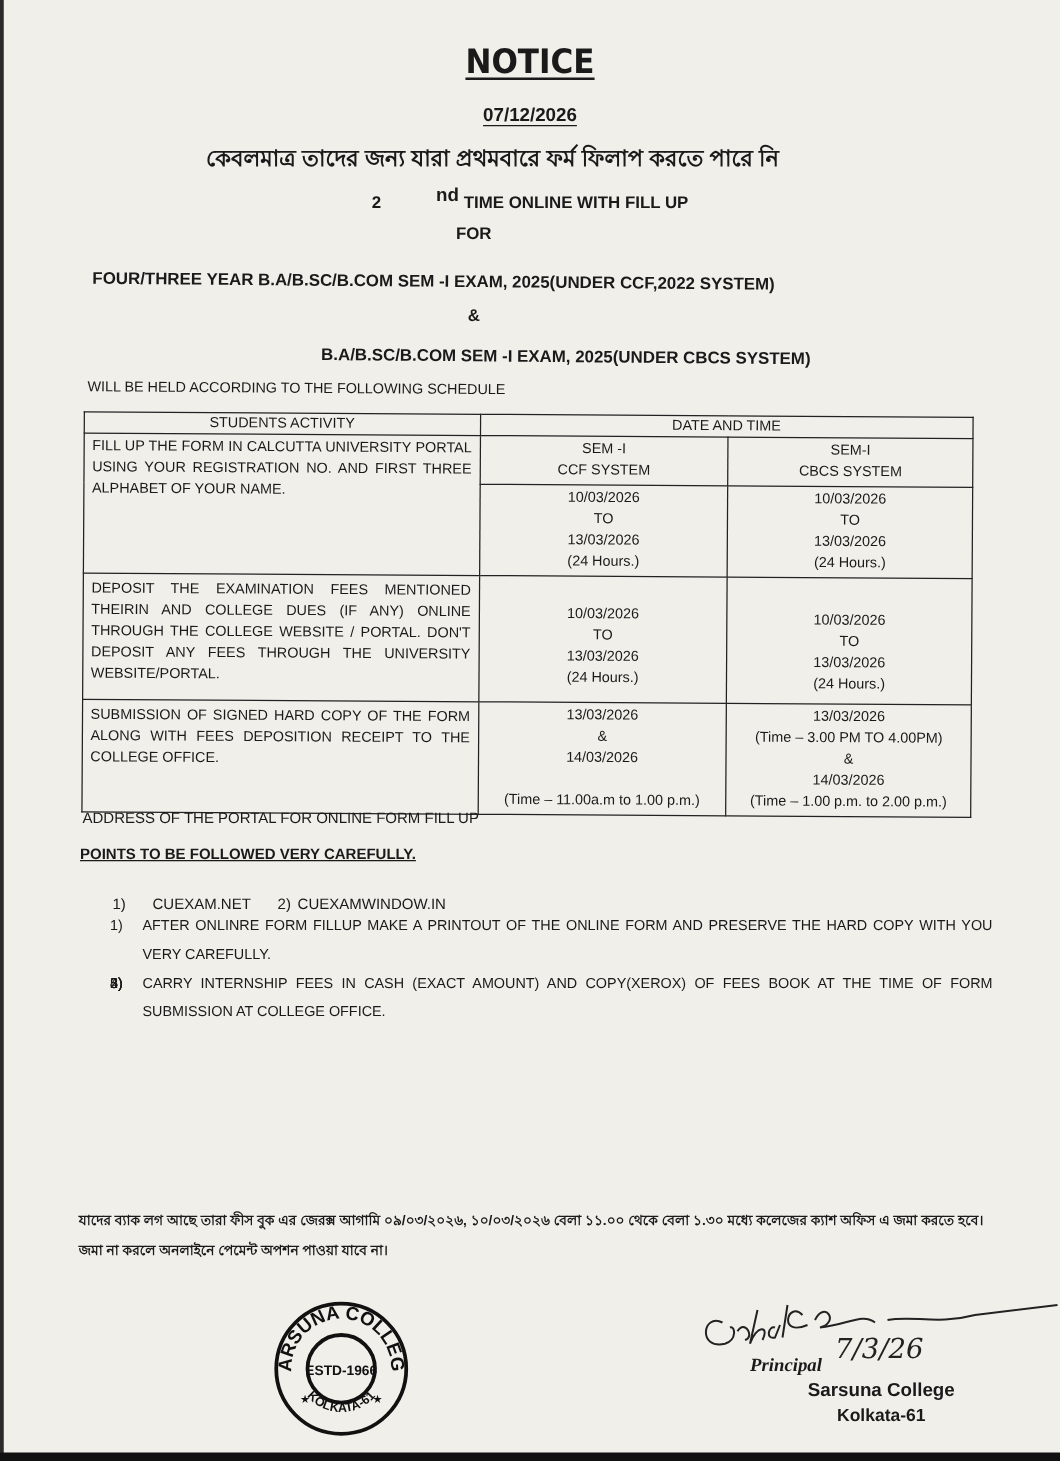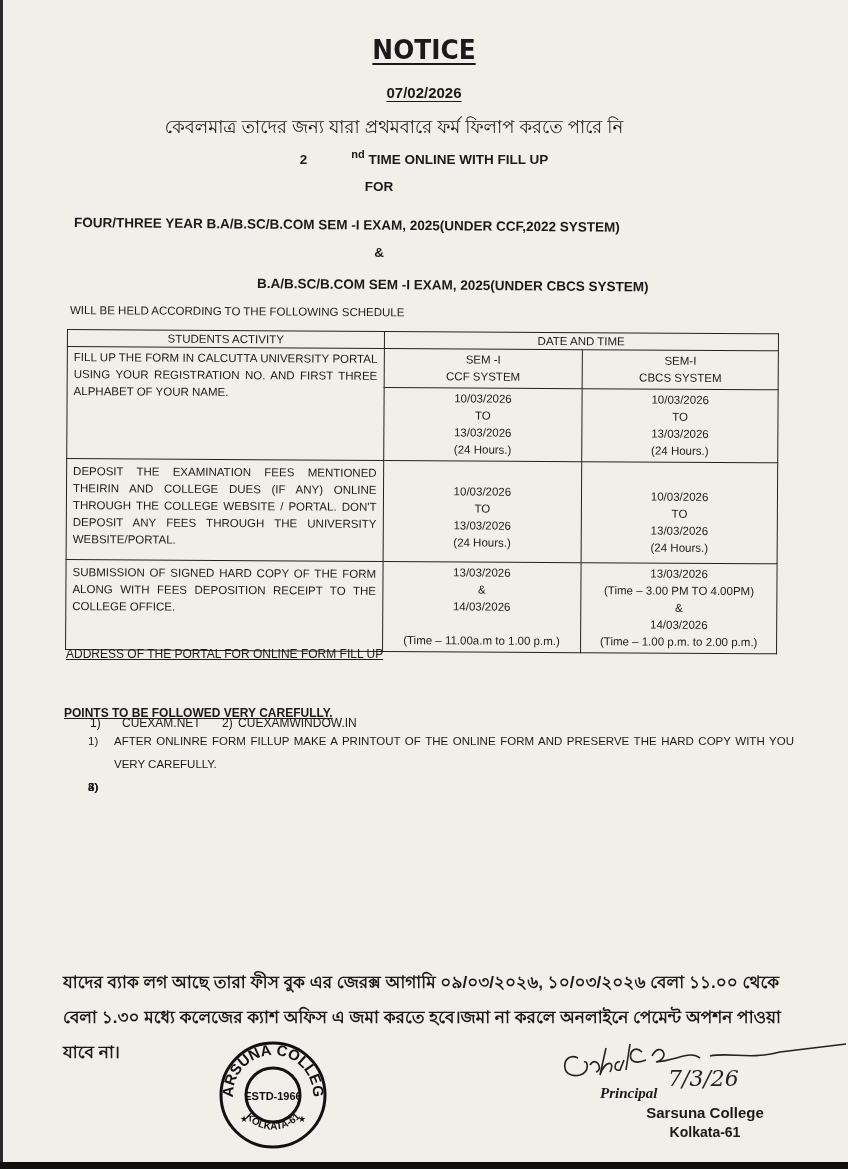--- a/index.html
+++ b/index.html
@@ -15,71 +15,71 @@
   .center { text-align: center; }
   .title {
     left: 0; width: 848px; top: 34px; font-size: 27px; font-weight: bold;
     text-decoration: underline; text-underline-offset: 4px; letter-spacing: 0px;
     font-family: "DejaVu Sans", sans-serif; transform: scaleX(0.92);
   }
   .date {
     left: 0; width: 848px; top: 84px; font-size: 15px; font-weight: bold;
     text-decoration: underline; text-underline-offset: 3px;
   }
-  .bengali-head { left: 0; width: 788px; top: 113px; font-size: 18px; font-weight: normal; }
+  .bengali-head { left: 0; width: 788px; top: 113px; font-size: 18px; font-weight: bold; }
   .sub { left: 0; width: 848px; font-size: 13.5px; font-weight: bold; }
-  .sub sup { font-size: 11px; padding-left: 44px; }
+  .sub sup { font-size: 15px; padding-left: 44px; }
   .small { font-size: 11.5px; }
 
   table.sched {
     position: absolute; left: 67px; top: 329px; width: 712px;
     border-collapse: collapse; font-size: 11.5px;
     transform: rotate(0.35deg); transform-origin: left top;
   }
   table.sched td, table.sched th {
     border: 1.3px solid #222; padding: 2px 6px; vertical-align: top; font-weight: normal;
   }
   table.sched th { text-align: center; font-size: 11.5px; }
   .hdr-sys { font-weight: bold; text-align: center; line-height: 17px; }
   .activity { text-align: justify; text-align-last: left; line-height: 17px; padding: 8px 8px 6px 10px; }
   .dt { text-align: center; line-height: 17px; }
 
   .addr-title {
-    left: 66px; top: 647px; font-size: 12px; text-decoration: underline;
+    left: 66px; top: 647px; font-size: 12px; 
   }
   .portals { left: 90px; top: 676px; font-size: 12px; word-spacing: 2px; margin-top: 40px; }
   .points-title {
-    left: 64px; top: 706px; font-size: 12px; font-weight: bold; text-decoration: underline;
+    left: 64px; top: 676px; font-size: 12px; font-weight: bold; text-decoration: underline;
   }
   ol.points {
     position: absolute; left: 88px; top: 730px; width: 706px; margin: 0; padding: 0;
     list-style: none; font-size: 11.5px; line-height: 22.5px;
   }
   ol.points li { position: relative; padding-left: 26px; text-align: justify; margin-bottom: 1px; }
   ol.points li .num { position: absolute; left: 0; top: 0; }
   .bengali-note {
-    left: 63px; top: 965px; width: 730px; font-size: 17px; font-weight: bold; line-height: 35px;
+    left: 63px; top: 965px; width: 730px; font-size: 11px; font-weight: bold; line-height: 24px;
   }
   .stamp { left: 218px; top: 1040px; width: 110px; height: 110px; }
   .signature { left: 560px; top: 1030px; width: 290px; height: 60px; }
   .principal {
     left: 600px; top: 1085px; width: 210px; text-align: left;
     font-family: "Liberation Serif", serif; font-style: italic; font-weight: bold; font-size: 15px;
   }
   .college { left: 600px; top: 1104px; width: 210px; text-align: center; font-weight: bold; font-size: 15px; }
   .city { left: 600px; top: 1124px; width: 210px; text-align: center; font-weight: bold; font-size: 14px; }
 </style>
 </head>
 <body>
 
 <div class="left-edge"></div>
 <div class="bottom-edge"></div>
 
 <div class="abs title center">NOTICE</div>
-<div class="abs date center">07/02/2026</div>
+<div class="abs date center">07/12/2026</div>
 <div class="abs bengali-head center">কেবলমাত্র তাদের জন্য যারা প্রথমবারে ফর্ম ফিলাপ করতে পারে নি</div>
 
 <div class="abs sub center" style="top:148px;">
   <span>2</span><sup>nd</sup><span> TIME ONLINE WITH FILL UP</span>
 </div>
 <div class="abs sub center" style="top:179px; left:-45px;">FOR</div>
 <div class="abs sub" style="top:215px; left:74px; width:700px; transform:rotate(0.5deg); transform-origin:left top;">FOUR/THREE YEAR B.A/B.SC/B.COM SEM -I EXAM, 2025(UNDER CCF,2022 SYSTEM)</div>
 <div class="abs sub center" style="top:245px; left:-45px;">&amp;</div>
 <div class="abs sub" style="top:276px; left:257px; width:500px; transform:rotate(0.5deg); transform-origin:left top;">B.A/B.SC/B.COM SEM -I EXAM, 2025(UNDER CBCS SYSTEM)</div>
 <div class="abs small" style="top:304px; left:70px; transform:rotate(0.4deg); transform-origin:left top;">WILL BE HELD ACCORDING TO THE FOLLOWING SCHEDULE</div>
@@ -162,21 +162,21 @@
   <span>2)</span>
   <span>CUEXAMWINDOW.IN</span>
 </div>
 
 <div class="abs points-title">POINTS TO BE FOLLOWED VERY CAREFULLY.</div>
 <ol class="points">
   <li><span class="num">1)</span><span>AFTER ONLINRE FORM FILLUP MAKE A PRINTOUT OF THE ONLINE FORM AND PRESERVE THE HARD COPY WITH YOU VERY CAREFULLY.</span></li>
   <li><span class="num">2)</span></li>
   <li><span class="num">3)</span></li>
   <li><span class="num">4)</span></li>
-  <li><span class="num">5)</span></li>
+  <li><span class="num">5)</span><span>CARRY INTERNSHIP FEES IN CASH (EXACT AMOUNT) AND COPY(XEROX) OF FEES BOOK AT THE TIME OF FORM SUBMISSION AT COLLEGE OFFICE.</span></li>
 </ol>
 
 <div class="abs bengali-note">যাদের ব্যাক লগ আছে তারা ফীস বুক এর জেরক্স আগামি ০৯/০৩/২০২৬, ১০/০৩/২০২৬ বেলা ১১.০০ থেকে বেলা ১.৩০ মধ্যে কলেজের ক্যাশ অফিস এ জমা করতে হবে।জমা না করলে অনলাইনে পেমেন্ট অপশন পাওয়া যাবে না।</div>
 
 <svg class="abs stamp" viewBox="0 0 110 110">
   <defs>
     <path id="stampTop" d="M 15,55 A 40,40 0 0 1 95,55"></path>
     <path id="stampBot" d="M 20,62 A 36,36 0 0 0 90,62"></path>
   </defs>
   <circle cx="55" cy="55" r="52" fill="none" stroke="#111" stroke-width="3"></circle>

